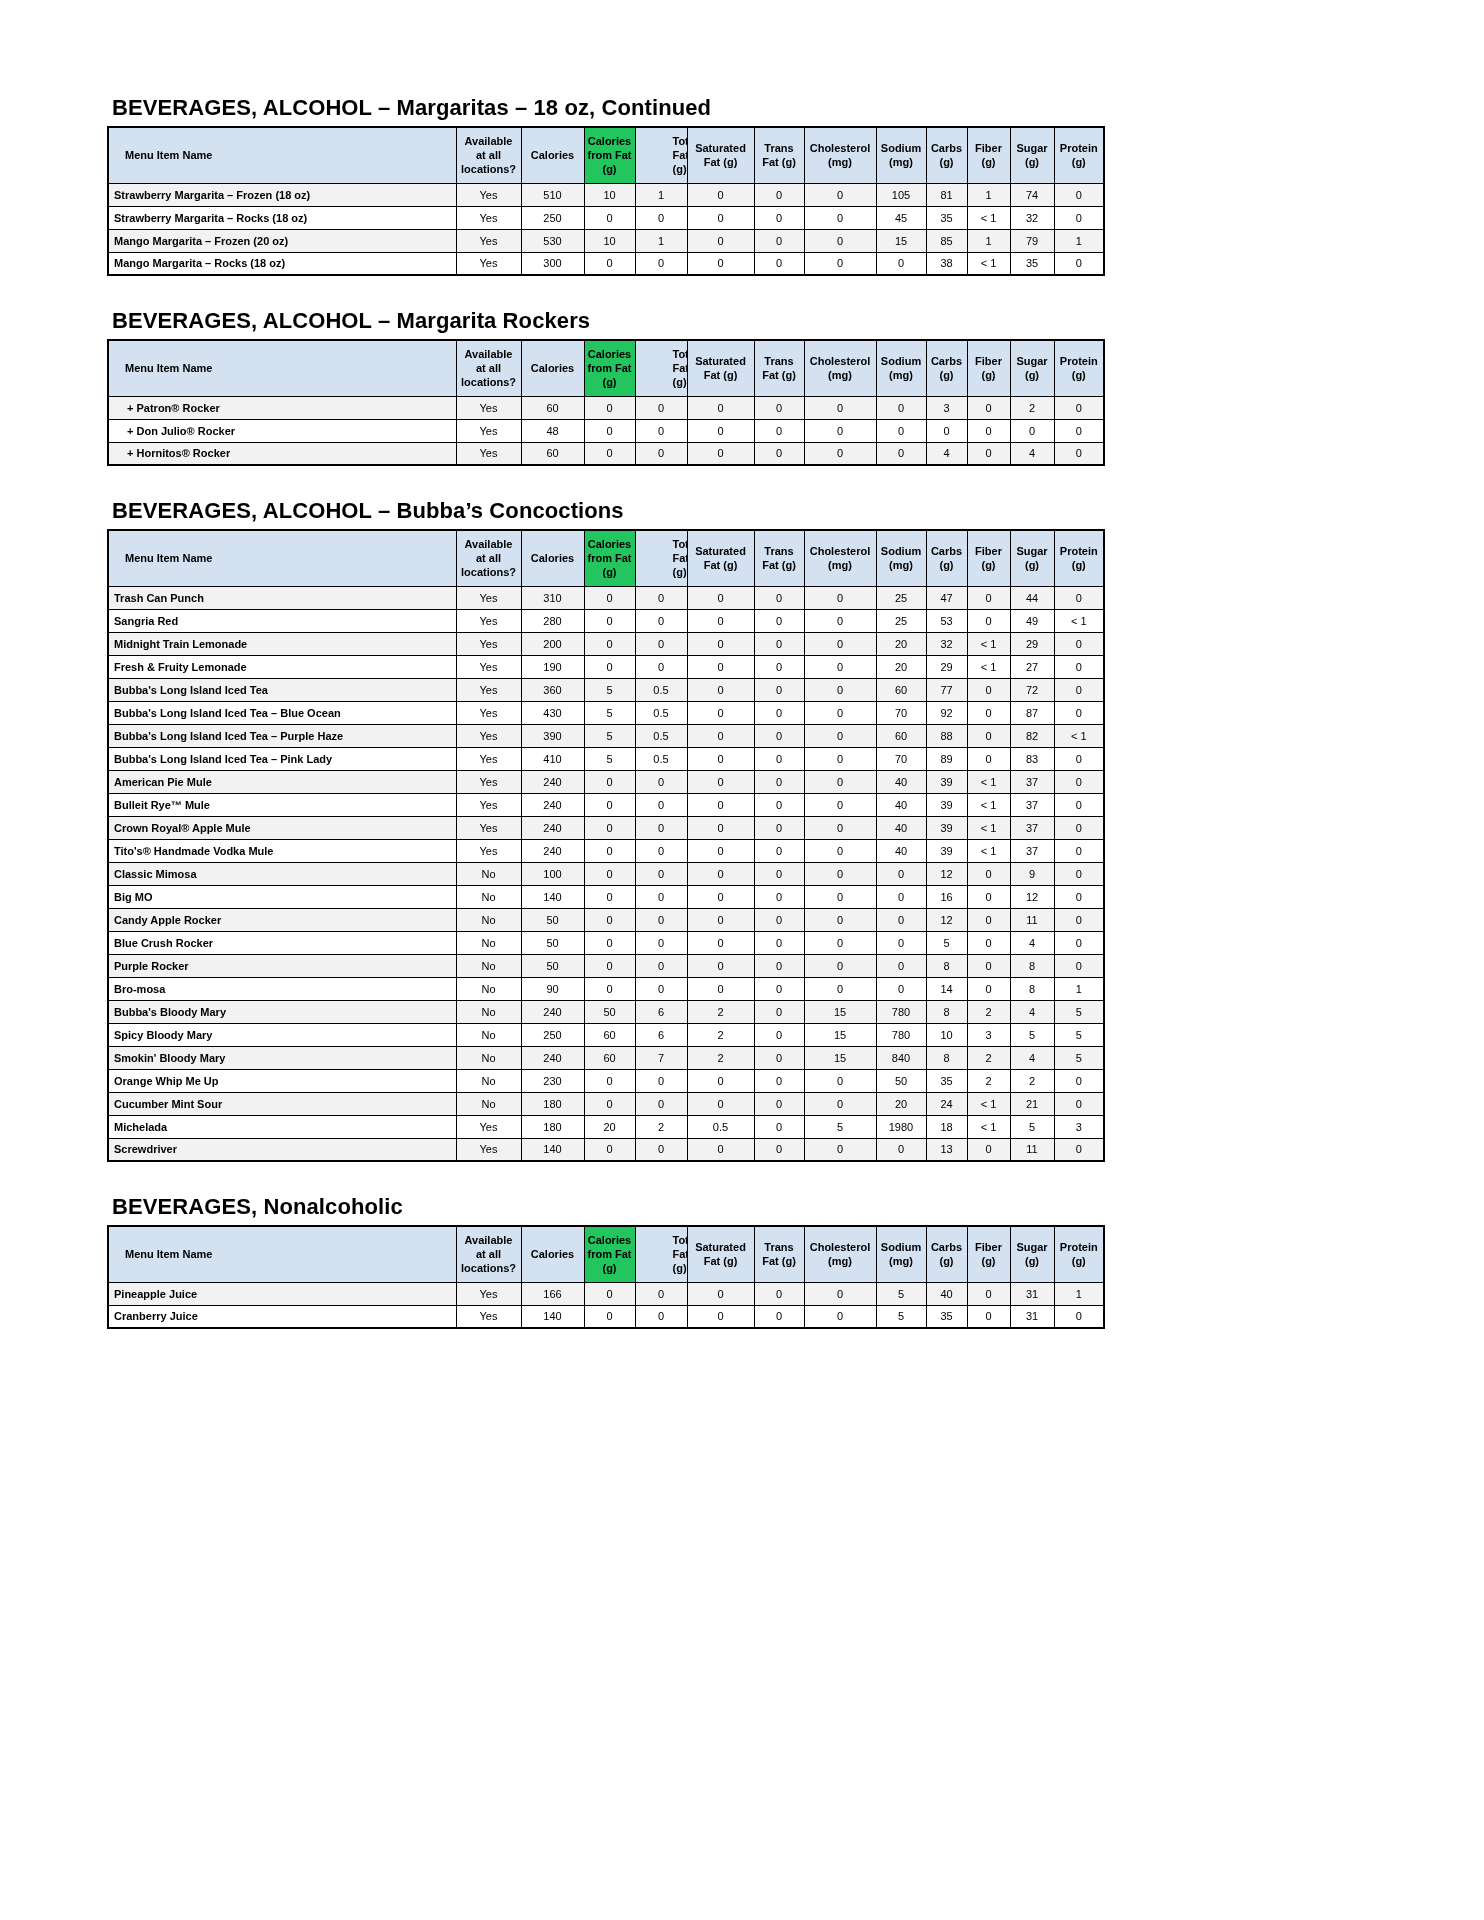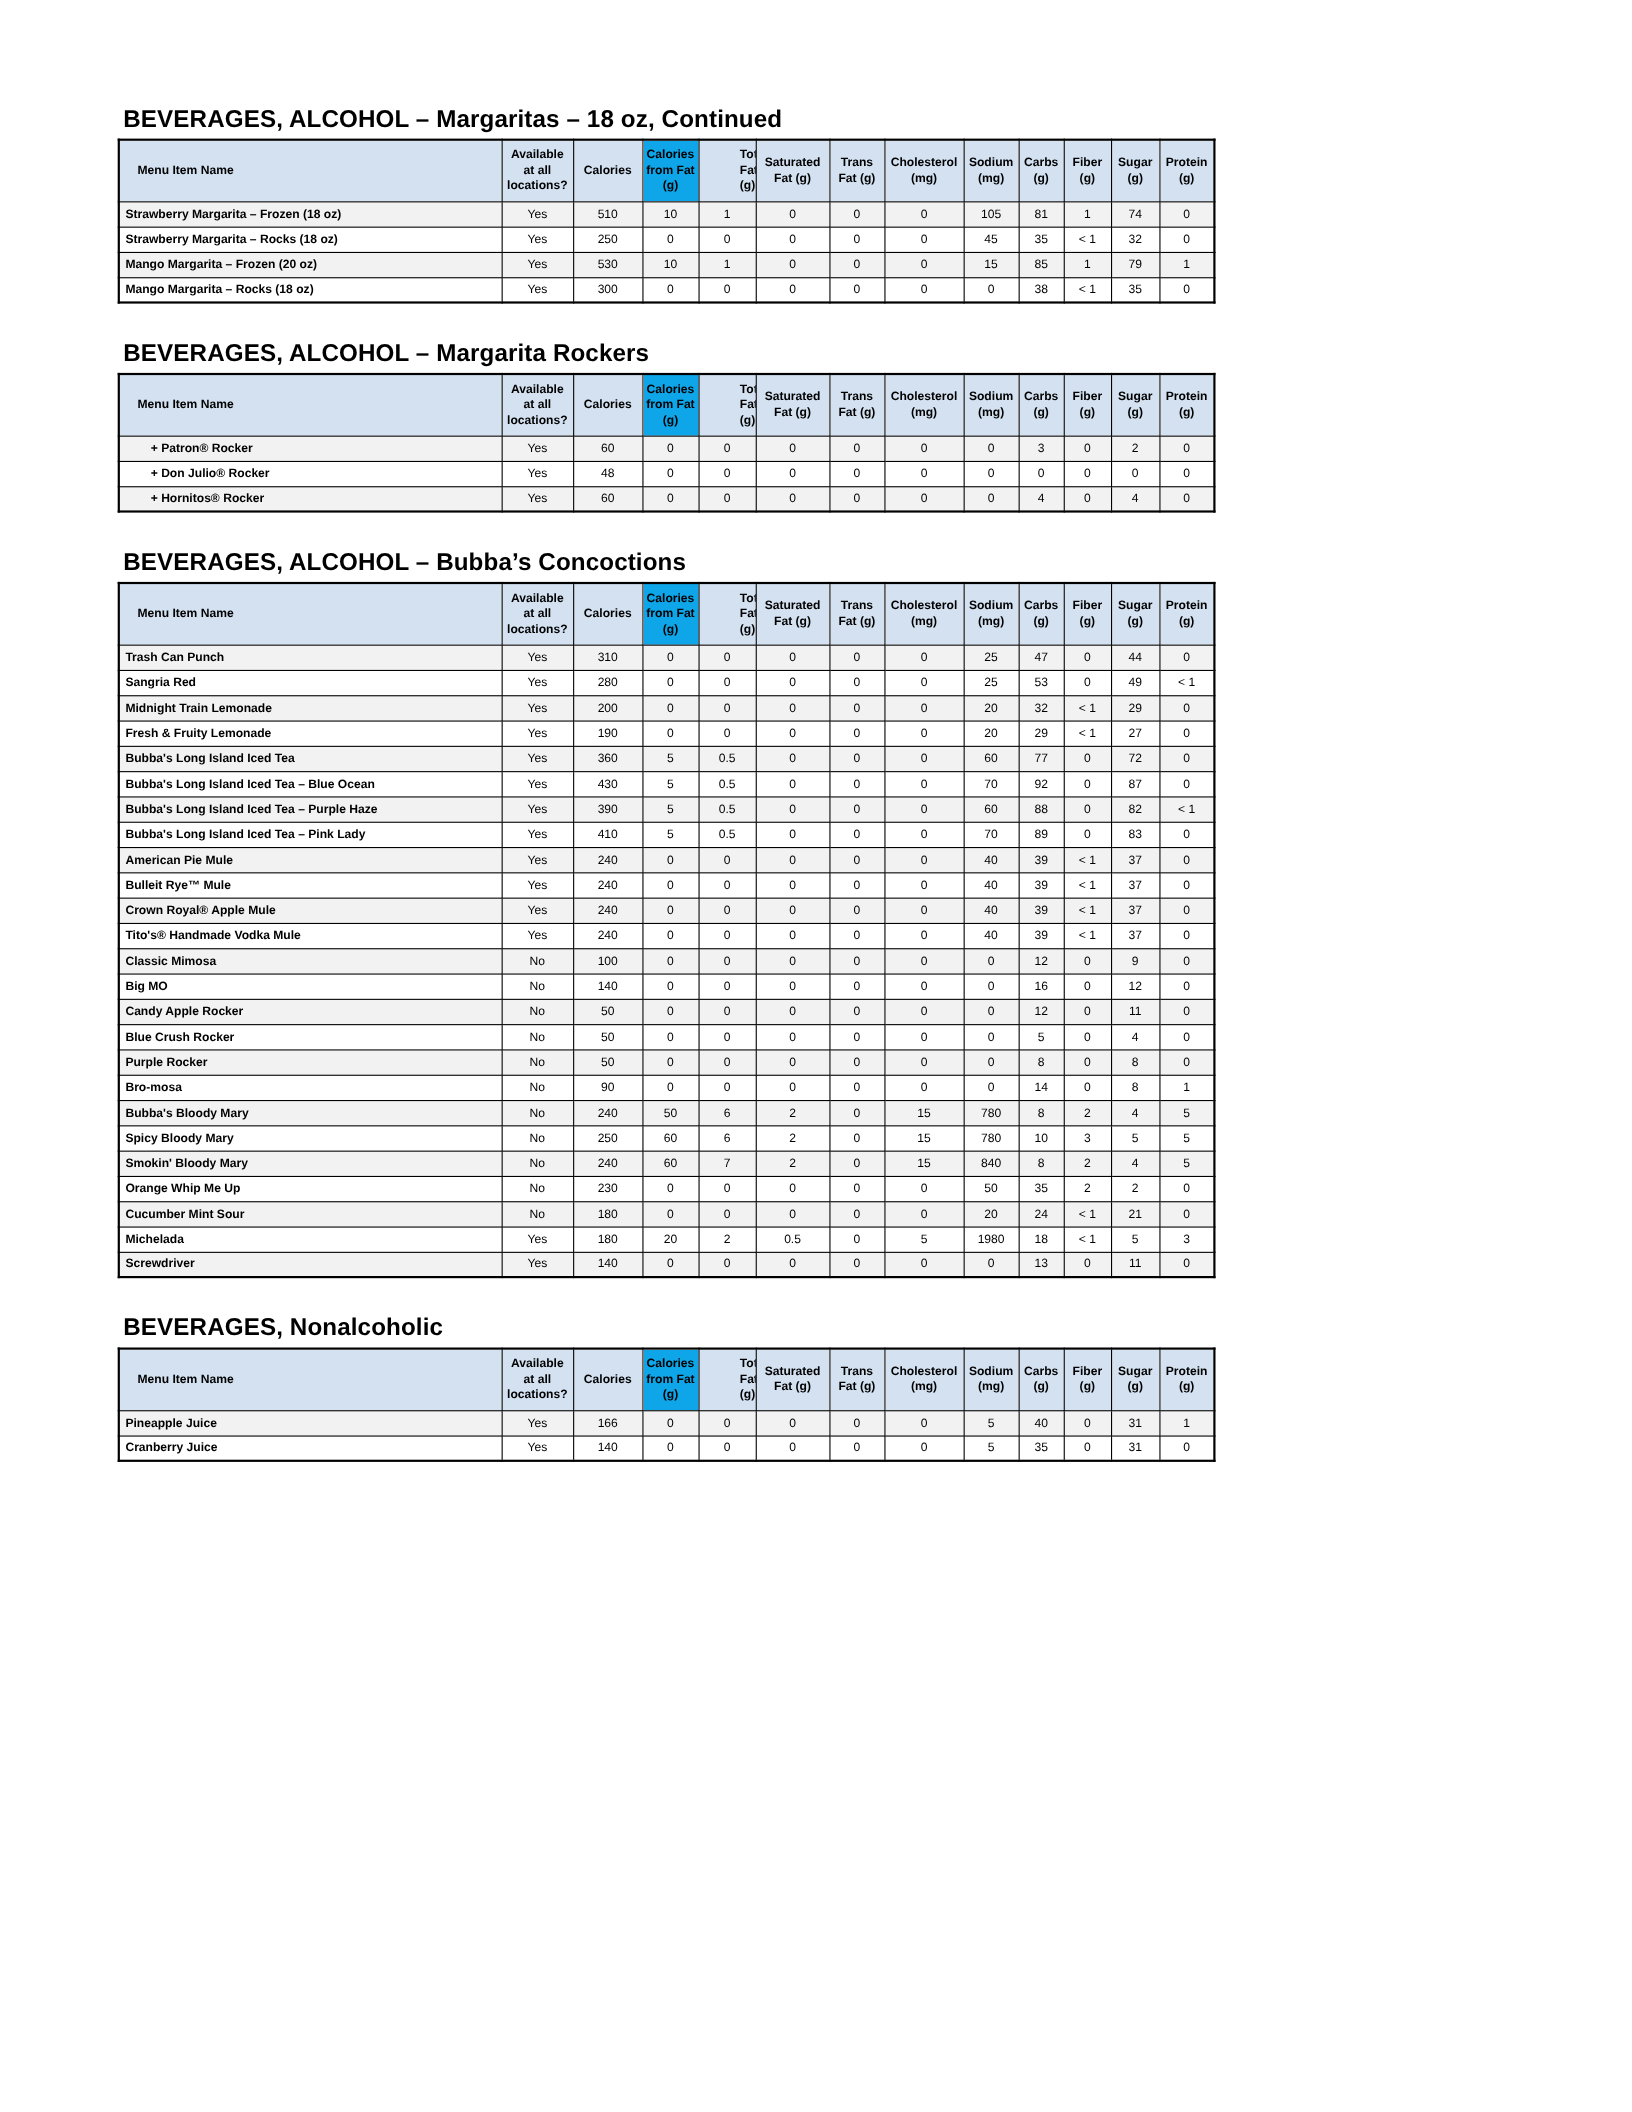--- a/index.html
+++ b/index.html
@@ -32,42 +32,42 @@
     vertical-align: middle;
     overflow: hidden;
   }
   thead th {
     background: #d3e1f1;
     font-weight: bold;
     line-height: 1.3;
     height: 56px;
   }
   thead th:first-child { text-align: left; padding-left: 16px; }
-  thead th:nth-child(4) { background: #0ea5e9; }
+  thead th:nth-child(4) { background: #22c55e; }
   
   thead th:nth-child(1)  { width: 348px; }
   thead th:nth-child(2)  { width: 65px; }
   thead th:nth-child(3)  { width: 63px; }
   thead th:nth-child(4)  { width: 51px; }
   thead th:nth-child(5)  { width: 52px; padding-left: 37px; }
   thead th:nth-child(6)  { width: 67px; }
   thead th:nth-child(7)  { width: 50px; }
   thead th:nth-child(8)  { width: 72px; }
   thead th:nth-child(9)  { width: 50px; }
   thead th:nth-child(10) { width: 41px; }
   thead th:nth-child(11) { width: 43px; }
   thead th:nth-child(12) { width: 44px; }
   thead th:nth-child(13) { width: 50px; }
   tbody td { height: 23px; }
   tbody td.name {
     text-align: left;
     font-weight: bold;
     padding-left: 5px;
   }
-  tbody td.name.indent { padding-left: 28px; margin-left: 20px; }
+  tbody td.name.indent { padding-left: 18px; margin-left: 20px; }
   tbody tr:nth-child(odd)  { background: #f2f2f2; }
   tbody tr:nth-child(even) { background: #ffffff; }
 </style>
 </head>
 <body>
 
 <div class="page">
   <div id="sections">
   <section class="section">
     <h2 class="section-title">BEVERAGES, ALCOHOL – Margaritas – 18 oz, Continued</h2>

